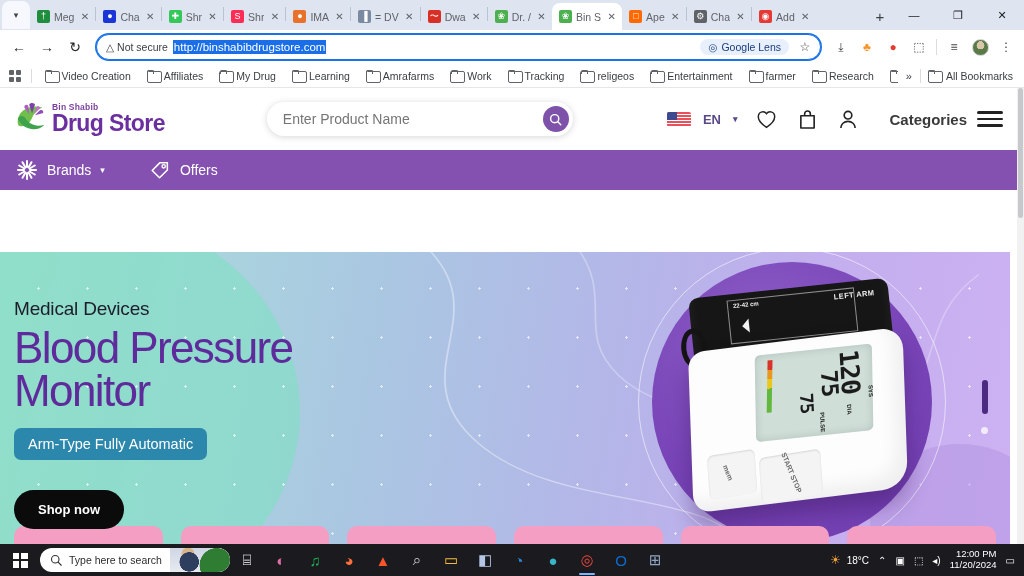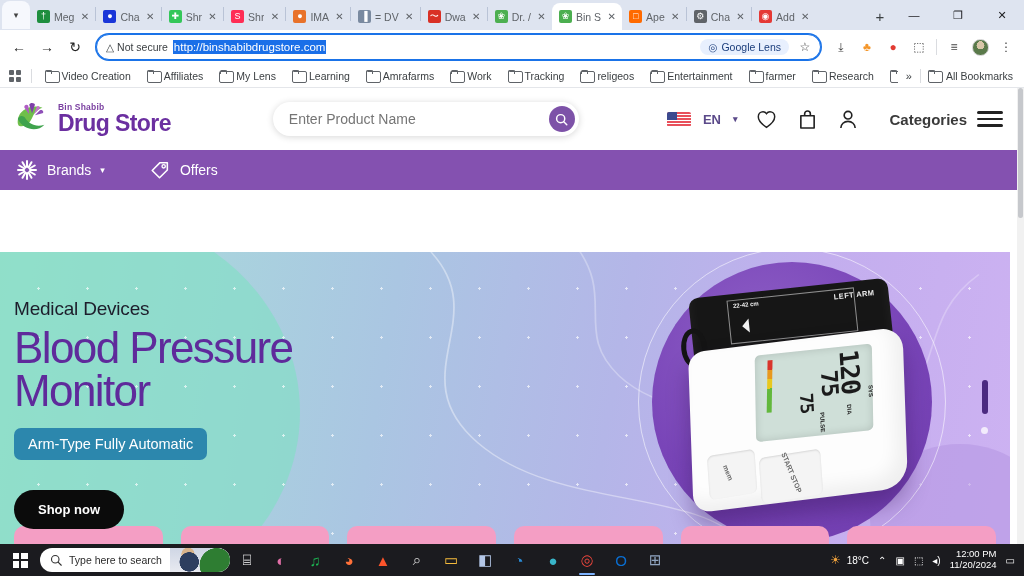--- a/index.html
+++ b/index.html
@@ -84,21 +84,21 @@
   .allbm { margin-left:auto; display:flex; align-items:center; gap:5px; padding-right:4px; white-space:nowrap;}
 
   
   .viewport { flex: 1; position: relative; background: #fff; overflow: hidden; }
   .pagescroll { position:absolute; right:0; top:0; width:7px; height:100%; background:#f1f1f1; }
   .thumb { position:absolute; right:1px; top:0; width:5px; height:130px; background:#c6c8cc; border-radius:3px; }
   .pagebody { position:absolute; inset:0 7px 0 0; overflow:hidden; }
 
   
   .siteheader { height: 62px; background:#fff; display:flex; align-items:center; padding:0 14px; gap:14px; }
-  .logo { display:flex; align-items:center; gap:6px; }
+  .logo { display:flex; align-items:center; gap:0; }
   .logomark { width:38px; height:36px; position:relative; flex:0 0 38px; }
   .logotext { line-height:1; }
   .logotext .small { font-size:8.5px; font-weight:bold; color:#7a3fa0; letter-spacing:.2px; margin-bottom:1px; }
   .logotext .big { font-size:23px; font-weight:bold; color:#6b2fa0; letter-spacing:-.6px; }
   .searchwrap {
     width: 306px; height: 34px; background:#fff; border-radius:20px; margin-left: 88px;
     box-shadow: 0 1px 7px rgba(0,0,0,.16); display:flex; align-items:center; padding:0 4px 0 16px;
   }
   .searchwrap input { flex:1; border:none; outline:none; font-size:14px; color:#6b6b6b;
     font-family:"Liberation Sans", sans-serif; background:transparent; }
@@ -363,21 +363,21 @@
         <div class="bm">
           <span class="folder"></span>
           <span>Video Creation</span>
         </div>
         <div class="bm">
           <span class="folder"></span>
           <span>Affiliates</span>
         </div>
         <div class="bm">
           <span class="folder"></span>
-          <span>My Lens</span>
+          <span>My Drug</span>
         </div>
         <div class="bm">
           <span class="folder"></span>
           <span>Learning</span>
         </div>
         <div class="bm">
           <span class="folder"></span>
           <span>Amrafarms</span>
         </div>
         <div class="bm">

